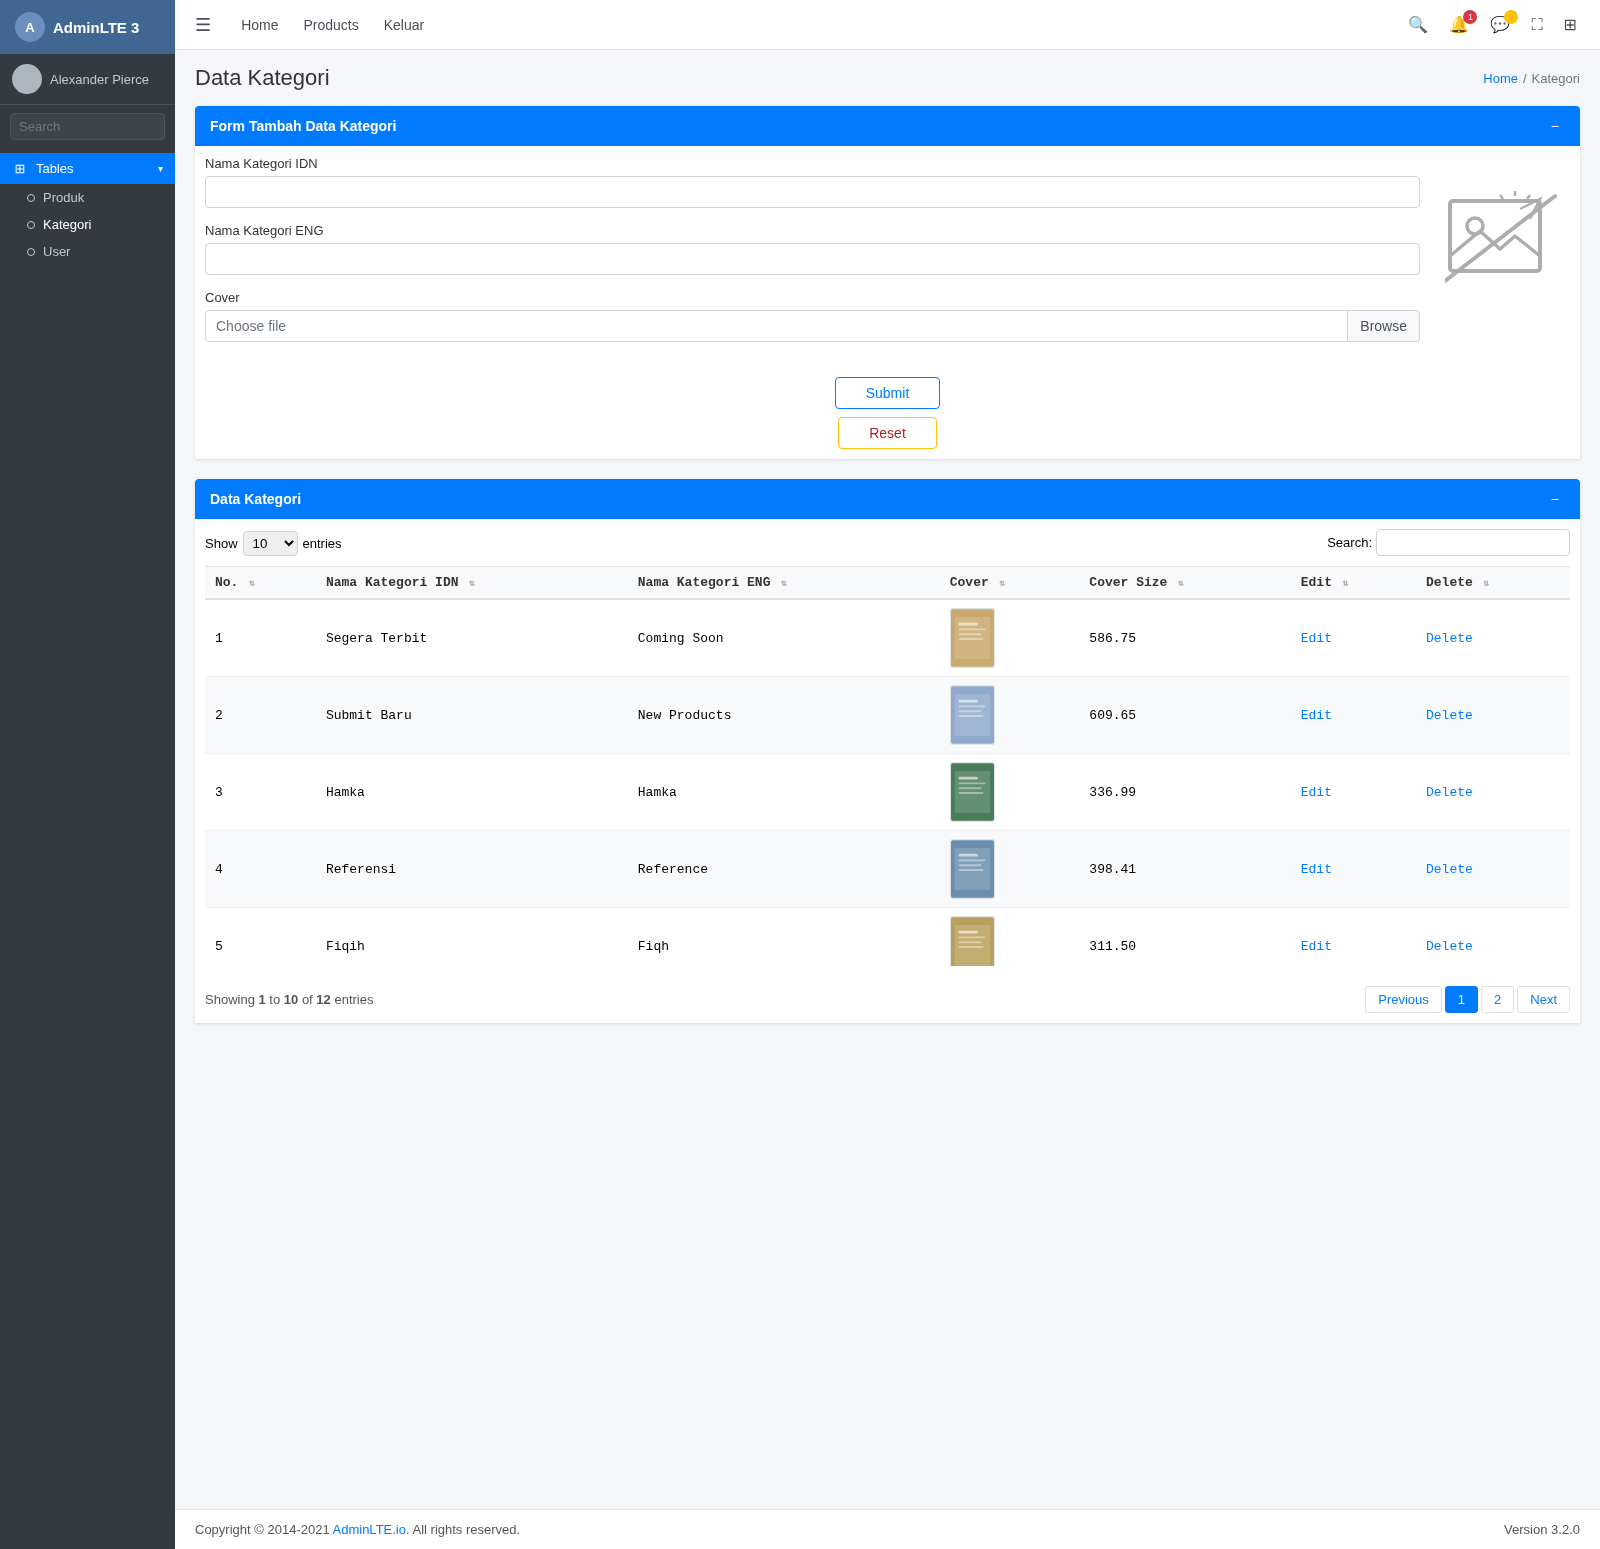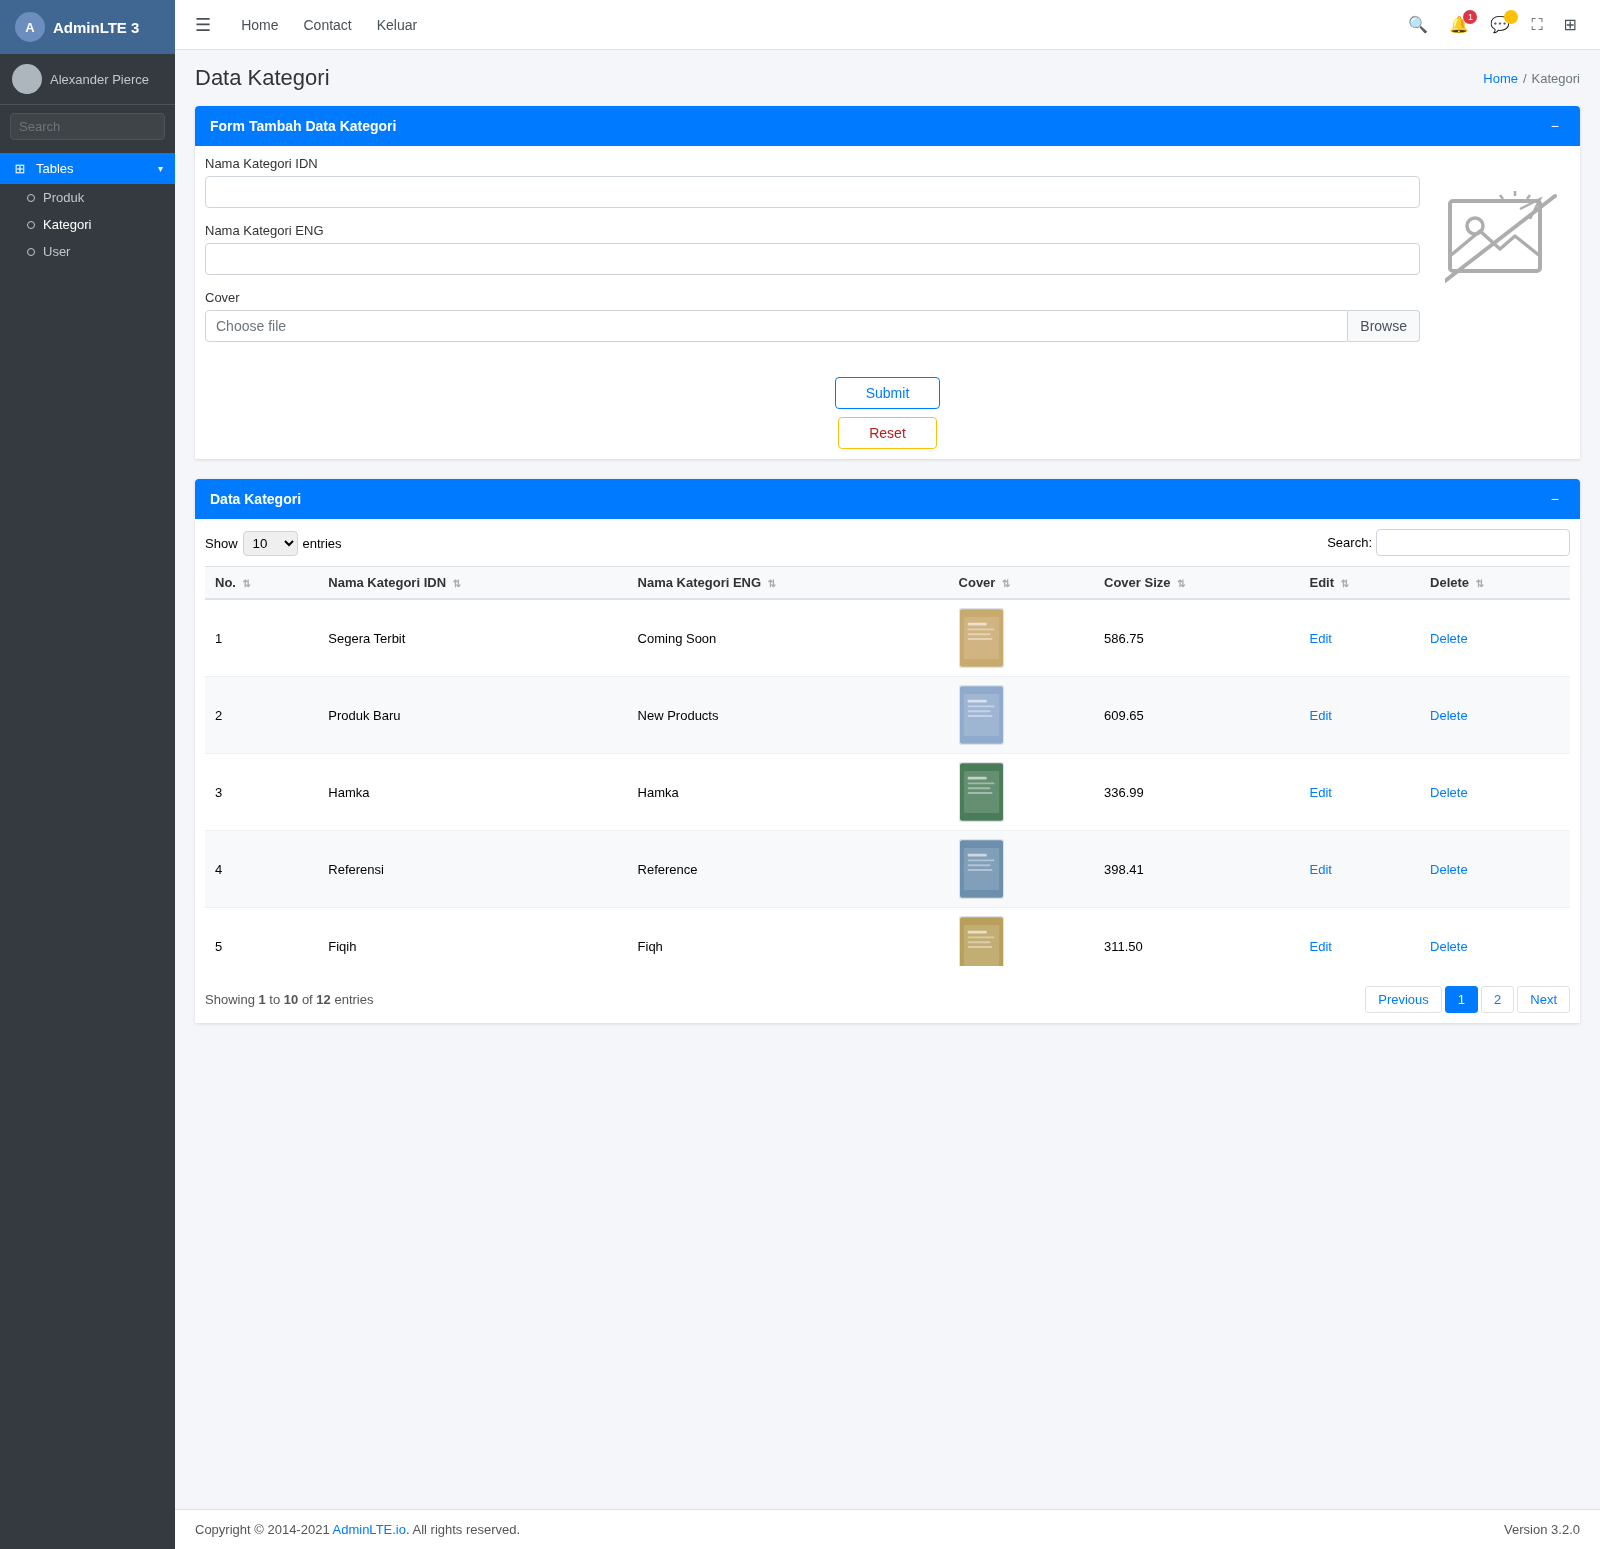--- a/index.html
+++ b/index.html
@@ -70,21 +70,21 @@
     .cover-placeholder { width: 120px; height: 110px; display: flex; align-items: center; justify-content: center; }
     .cover-placeholder svg { width: 120px; height: 100px; opacity: 0.4; }
 
     
     .table-controls { display: flex; align-items: flex-end; justify-content: space-between; margin-bottom: 10px; }
     .show-entries { display: flex; align-items: center; gap: 5px; font-size: 13px; }
     .show-entries select { padding: 3px 5px; border: 1px solid #ced4da; border-radius: 4px; }
     .table-search { display: flex; align-items: center; gap: 4px; font-size: 13px; }
     .table-search input { padding: 5px 8px; border: 1px solid #ced4da; border-radius: 4px; font-size: 13px; }
 
-    table { width: 100%; border-collapse: collapse; font-size: 13px; }
+    table { width: 100%; border-collapse: collapse; font-size: 13px; font-family: Liberation Mono, monospace; }
     th { background: #f8f9fa; border-top: 1px solid #dee2e6; border-bottom: 2px solid #dee2e6; padding: 8px 10px; text-align: left; font-weight: 600; color: #333; white-space: nowrap; }
     td { padding: 8px 10px; border-bottom: 1px solid #f0f0f0; vertical-align: middle; }
     tr:nth-child(even) td { background: #f8f9fa; }
     tr:nth-child(odd) td { background: white; }
     .sort-icon { color: #aaa; margin-left: 3px; font-size: 10px; }
     .link-edit { color: #007bff; text-decoration: none; cursor: pointer; }
     .link-delete { color: #007bff; text-decoration: none; cursor: pointer; }
 
     .cover-img-placeholder { width: 45px; height: 60px; background: #e9ecef; border: 1px solid #dee2e6; display: flex; align-items: center; justify-content: center; overflow: hidden; border-radius: 2px; }
     .cover-img-placeholder svg { width: 100%; height: 100%; }
@@ -151,21 +151,21 @@
       </div>
     </nav>
   </aside>
 
   <div class="main-content">
 
     <nav class="top-navbar">
       <button class="top-navbar-toggle">☰</button>
       <div class="top-navbar-nav">
         <a class="top-nav-link">Home</a>
-        <a class="top-nav-link">Contact</a>
+        <a class="top-nav-link">Products</a>
         <a class="top-nav-link">Keluar</a>
       </div>
       <div class="top-navbar-right">
         <button class="top-icon-btn">
           <span>🔍</span>
         </button>
         <button class="top-icon-btn" style="position:relative;">
           <span>🔔</span>
           <span class="badge">1</span>
         </button>
@@ -296,21 +296,21 @@
             <rect x="8" y="30" width="26" height="2" fill="rgba(255,255,255,0.4)" rx="1"></rect>
           </svg>
         </div>
       </td>
       <td>586.75</td>
       <td><a class="link-edit">Edit</a></td>
       <td><a class="link-delete">Delete</a></td>
     </tr>
                   <tr>
       <td>2</td>
-      <td>Produk Baru</td>
+      <td>Submit Baru</td>
       <td>New Products</td>
       <td>
         <div class="cover-img-placeholder">
           <svg viewBox="0 0 45 60" xmlns="http://www.w3.org/2000/svg">
             <rect width="45" height="60" fill="#8faacc" rx="2"></rect>
             <rect x="4" y="8" width="37" height="44" fill="rgba(255,255,255,0.15)" rx="1"></rect>
             <rect x="8" y="14" width="20" height="3" fill="rgba(255,255,255,0.6)" rx="1"></rect>
             <rect x="8" y="20" width="28" height="2" fill="rgba(255,255,255,0.4)" rx="1"></rect>
             <rect x="8" y="25" width="24" height="2" fill="rgba(255,255,255,0.4)" rx="1"></rect>
             <rect x="8" y="30" width="26" height="2" fill="rgba(255,255,255,0.4)" rx="1"></rect>

